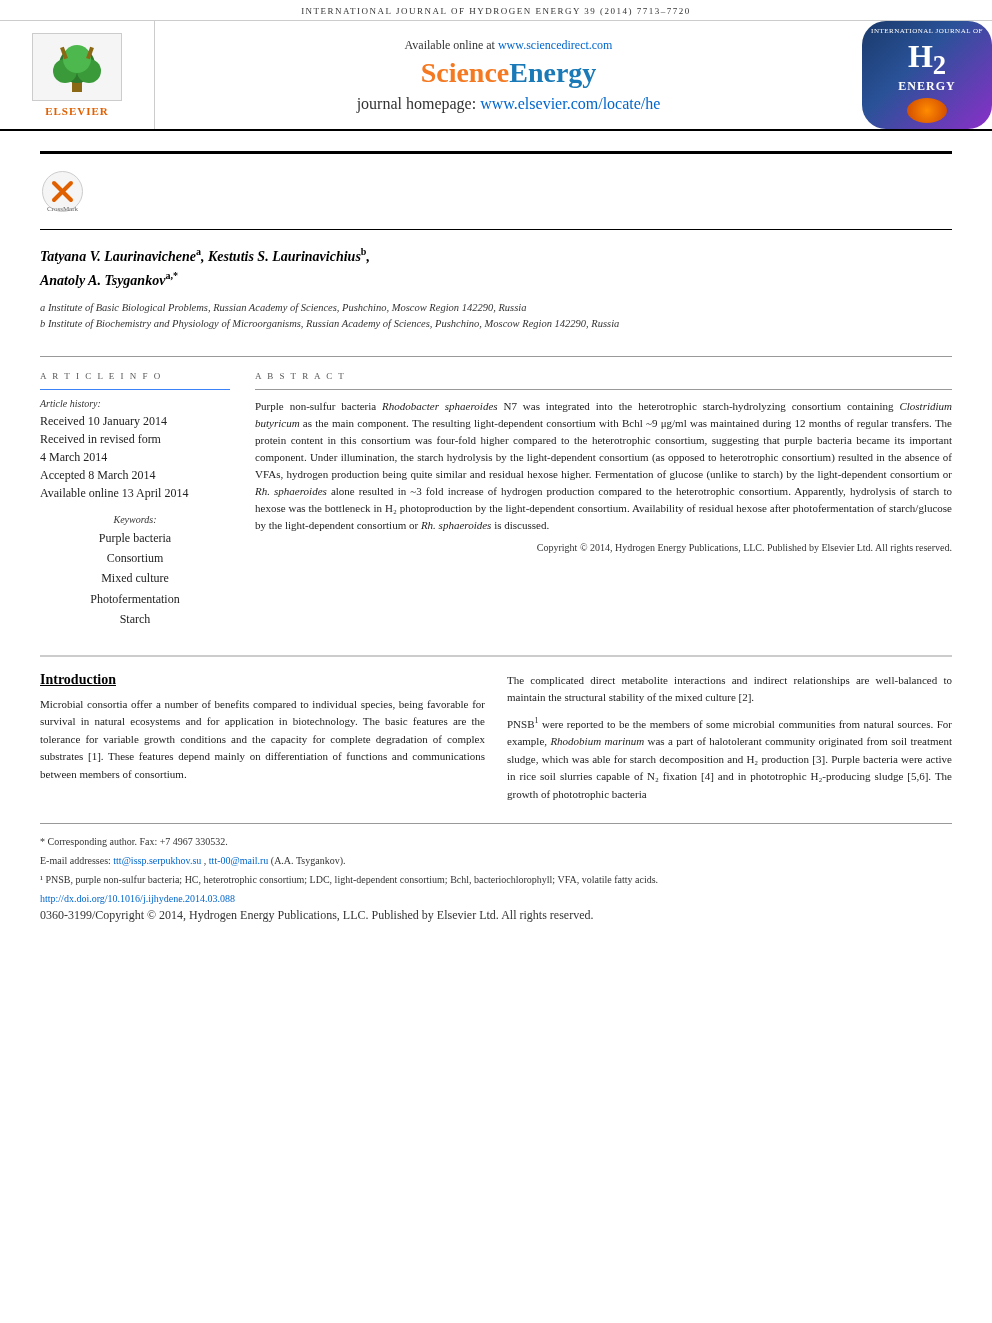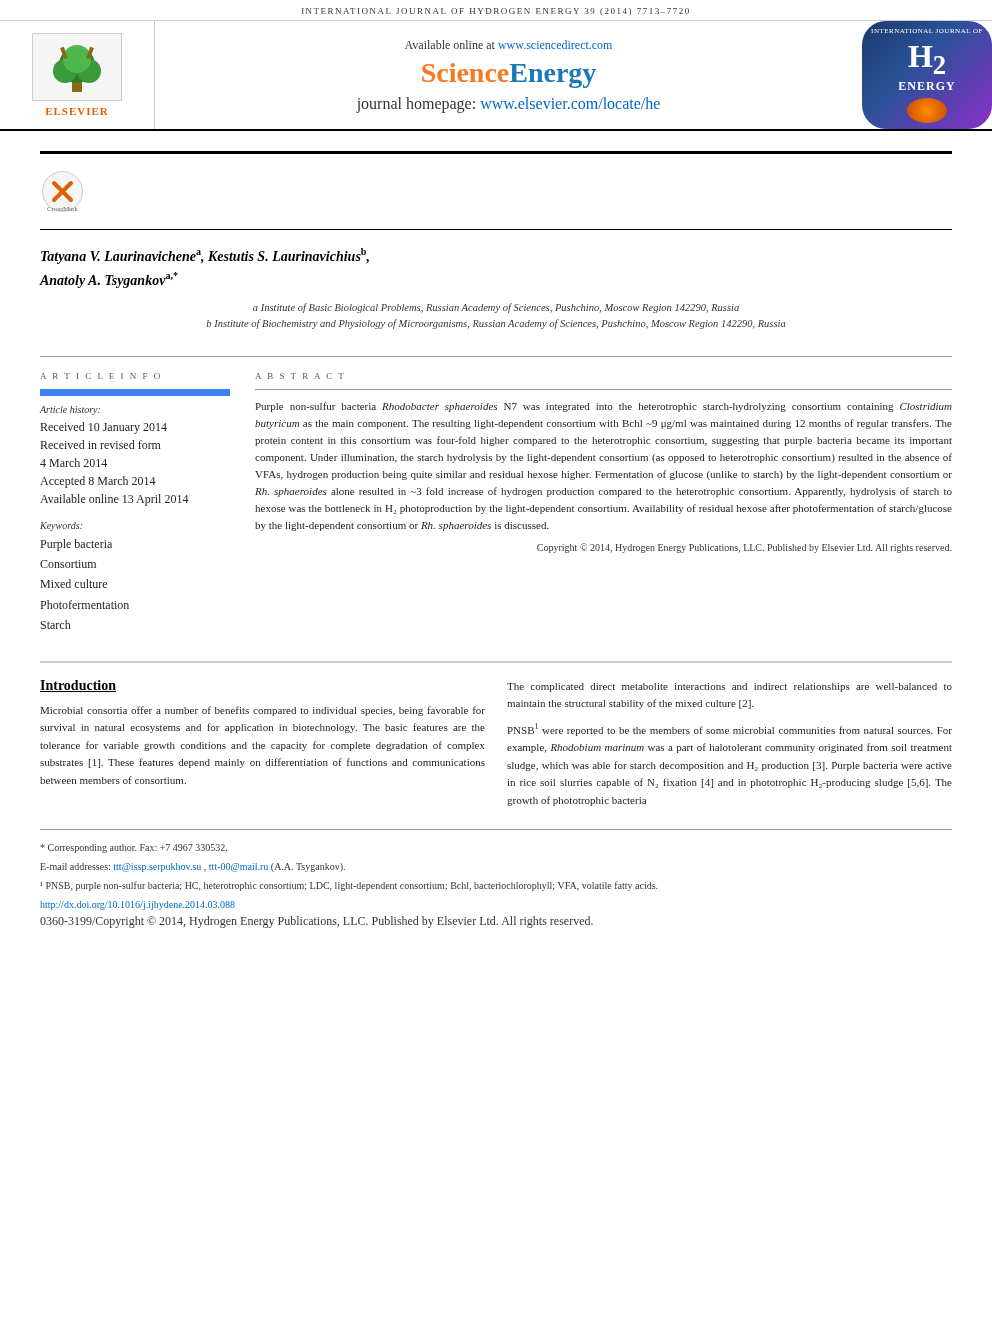--- a/index.html
+++ b/index.html
@@ -169,21 +169,20 @@
     .authors-line sup {
       font-size: 10px;
       font-style: normal;
     }
     .affiliations {
       font-size: 10.5px;
       font-style: italic;
       color: #333;
       margin-top: 8px;
       line-height: 1.5;
-      text-align: center;
     }
 
     
     .two-col {
       display: flex;
       gap: 25px;
       margin-top: 18px;
       border-top: 1px solid #999;
       padding-top: 14px;
     }
@@ -197,40 +196,41 @@
 
     
     .section-heading {
       font-size: 9px;
       letter-spacing: 2px;
       text-transform: uppercase;
       color: #555;
       margin-bottom: 8px;
     }
     .article-info-block {
-      border-top: 7px solid #3b82f6;
+      border-top: 1px solid #3b82f6;
       padding-top: 8px;
     }
     .info-subsection {
       margin-bottom: 10px;
     }
     .info-label {
       font-size: 10px;
       font-style: italic;
       color: #333;
       margin-bottom: 3px;
     }
     .info-item {
       font-size: 12px;
       line-height: 1.5;
       color: #222;
     }
 
     .keywords-section {
       margin-top: 12px;
+      text-align: center;
     }
     .keyword-item {
       font-size: 12px;
       line-height: 1.7;
       color: #222;
     }
 
     
     .abstract-block {
       border-top: 1px solid #999;

